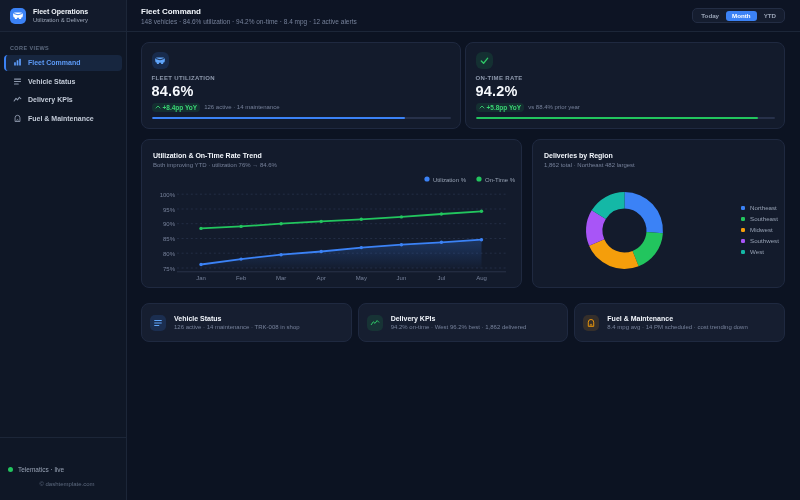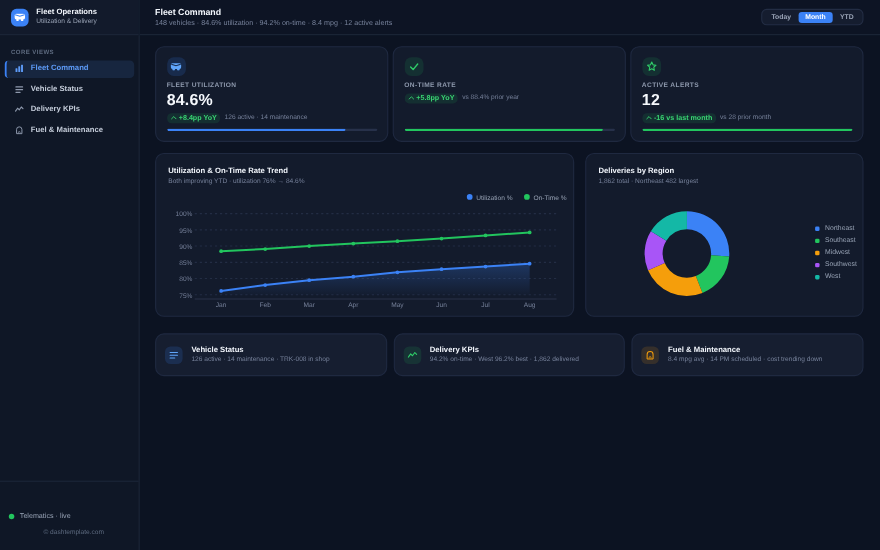--- a/index.html
+++ b/index.html
@@ -144,46 +144,29 @@
             <div class="fill" style="width:84.6%;background:#3b82f6;"></div>
           </div>
       </div>
       <div class="kpi">
         <div class="kic g">
             <svg width="11" height="11" viewBox="0 0 24 24" fill="none" stroke="#2fca68" stroke-width="2.8" stroke-linecap="round" stroke-linejoin="round">
               <path d="M5 13 L10 18 L19 7"></path>
             </svg>
           </div>
         <div class="klab">ON-TIME RATE</div>
+        <div class="kval">94.2%</div>
         <div class="krow">
           <span class="badge"><svg width="6" height="6" viewBox="0 0 24 24" fill="none" stroke="#39d472" stroke-width="3.4" stroke-linecap="round" stroke-linejoin="round">
                 <path d="M4 16 L12 8 L20 16"></path>
               </svg>+5.8pp YoY</span>
           <span class="ksub">vs 88.4% prior year</span>
         </div>
         <div class="track">
             <div class="fill" style="width:94.2%;background:#22c55e;"></div>
-          </div>
-      </div>
-      <div class="kpi">
-        <div class="kic g">
-            <svg width="11" height="11" viewBox="0 0 24 24" fill="none" stroke="#2fca68" stroke-width="2.2" stroke-linejoin="round">
-              <path d="M12 3 L14.5 8.6 L20.5 9.3 L16 13.4 L17.2 19.4 L12 16.4 L6.8 19.4 L8 13.4 L3.5 9.3 L9.5 8.6 Z"></path>
-            </svg>
-          </div>
-        <div class="klab">ACTIVE ALERTS</div>
-        <div class="kval">12</div>
-        <div class="krow">
-          <span class="badge"><svg width="6" height="6" viewBox="0 0 24 24" fill="none" stroke="#39d472" stroke-width="3.4" stroke-linecap="round" stroke-linejoin="round">
-                <path d="M4 16 L12 8 L20 16"></path>
-              </svg>-16 vs last month</span>
-          <span class="ksub">vs 28 prior month</span>
-        </div>
-        <div class="track">
-            <div class="fill" style="width:100%;background:#22c55e;"></div>
           </div>
       </div>
     </div>
     <div class="mid">
       <div class="card chart">
         <div class="ct1">Utilization &amp; On-Time Rate Trend</div>
         <div class="ct2">Both improving YTD · utilization 76% → 84.6%</div>
         <svg width="381" height="149" viewBox="0 0 381 149" style="position:absolute;left:0;top:0;" fill="none">
           <defs>
             <linearGradient id="ag" x1="0" y1="0" x2="0" y2="1">

